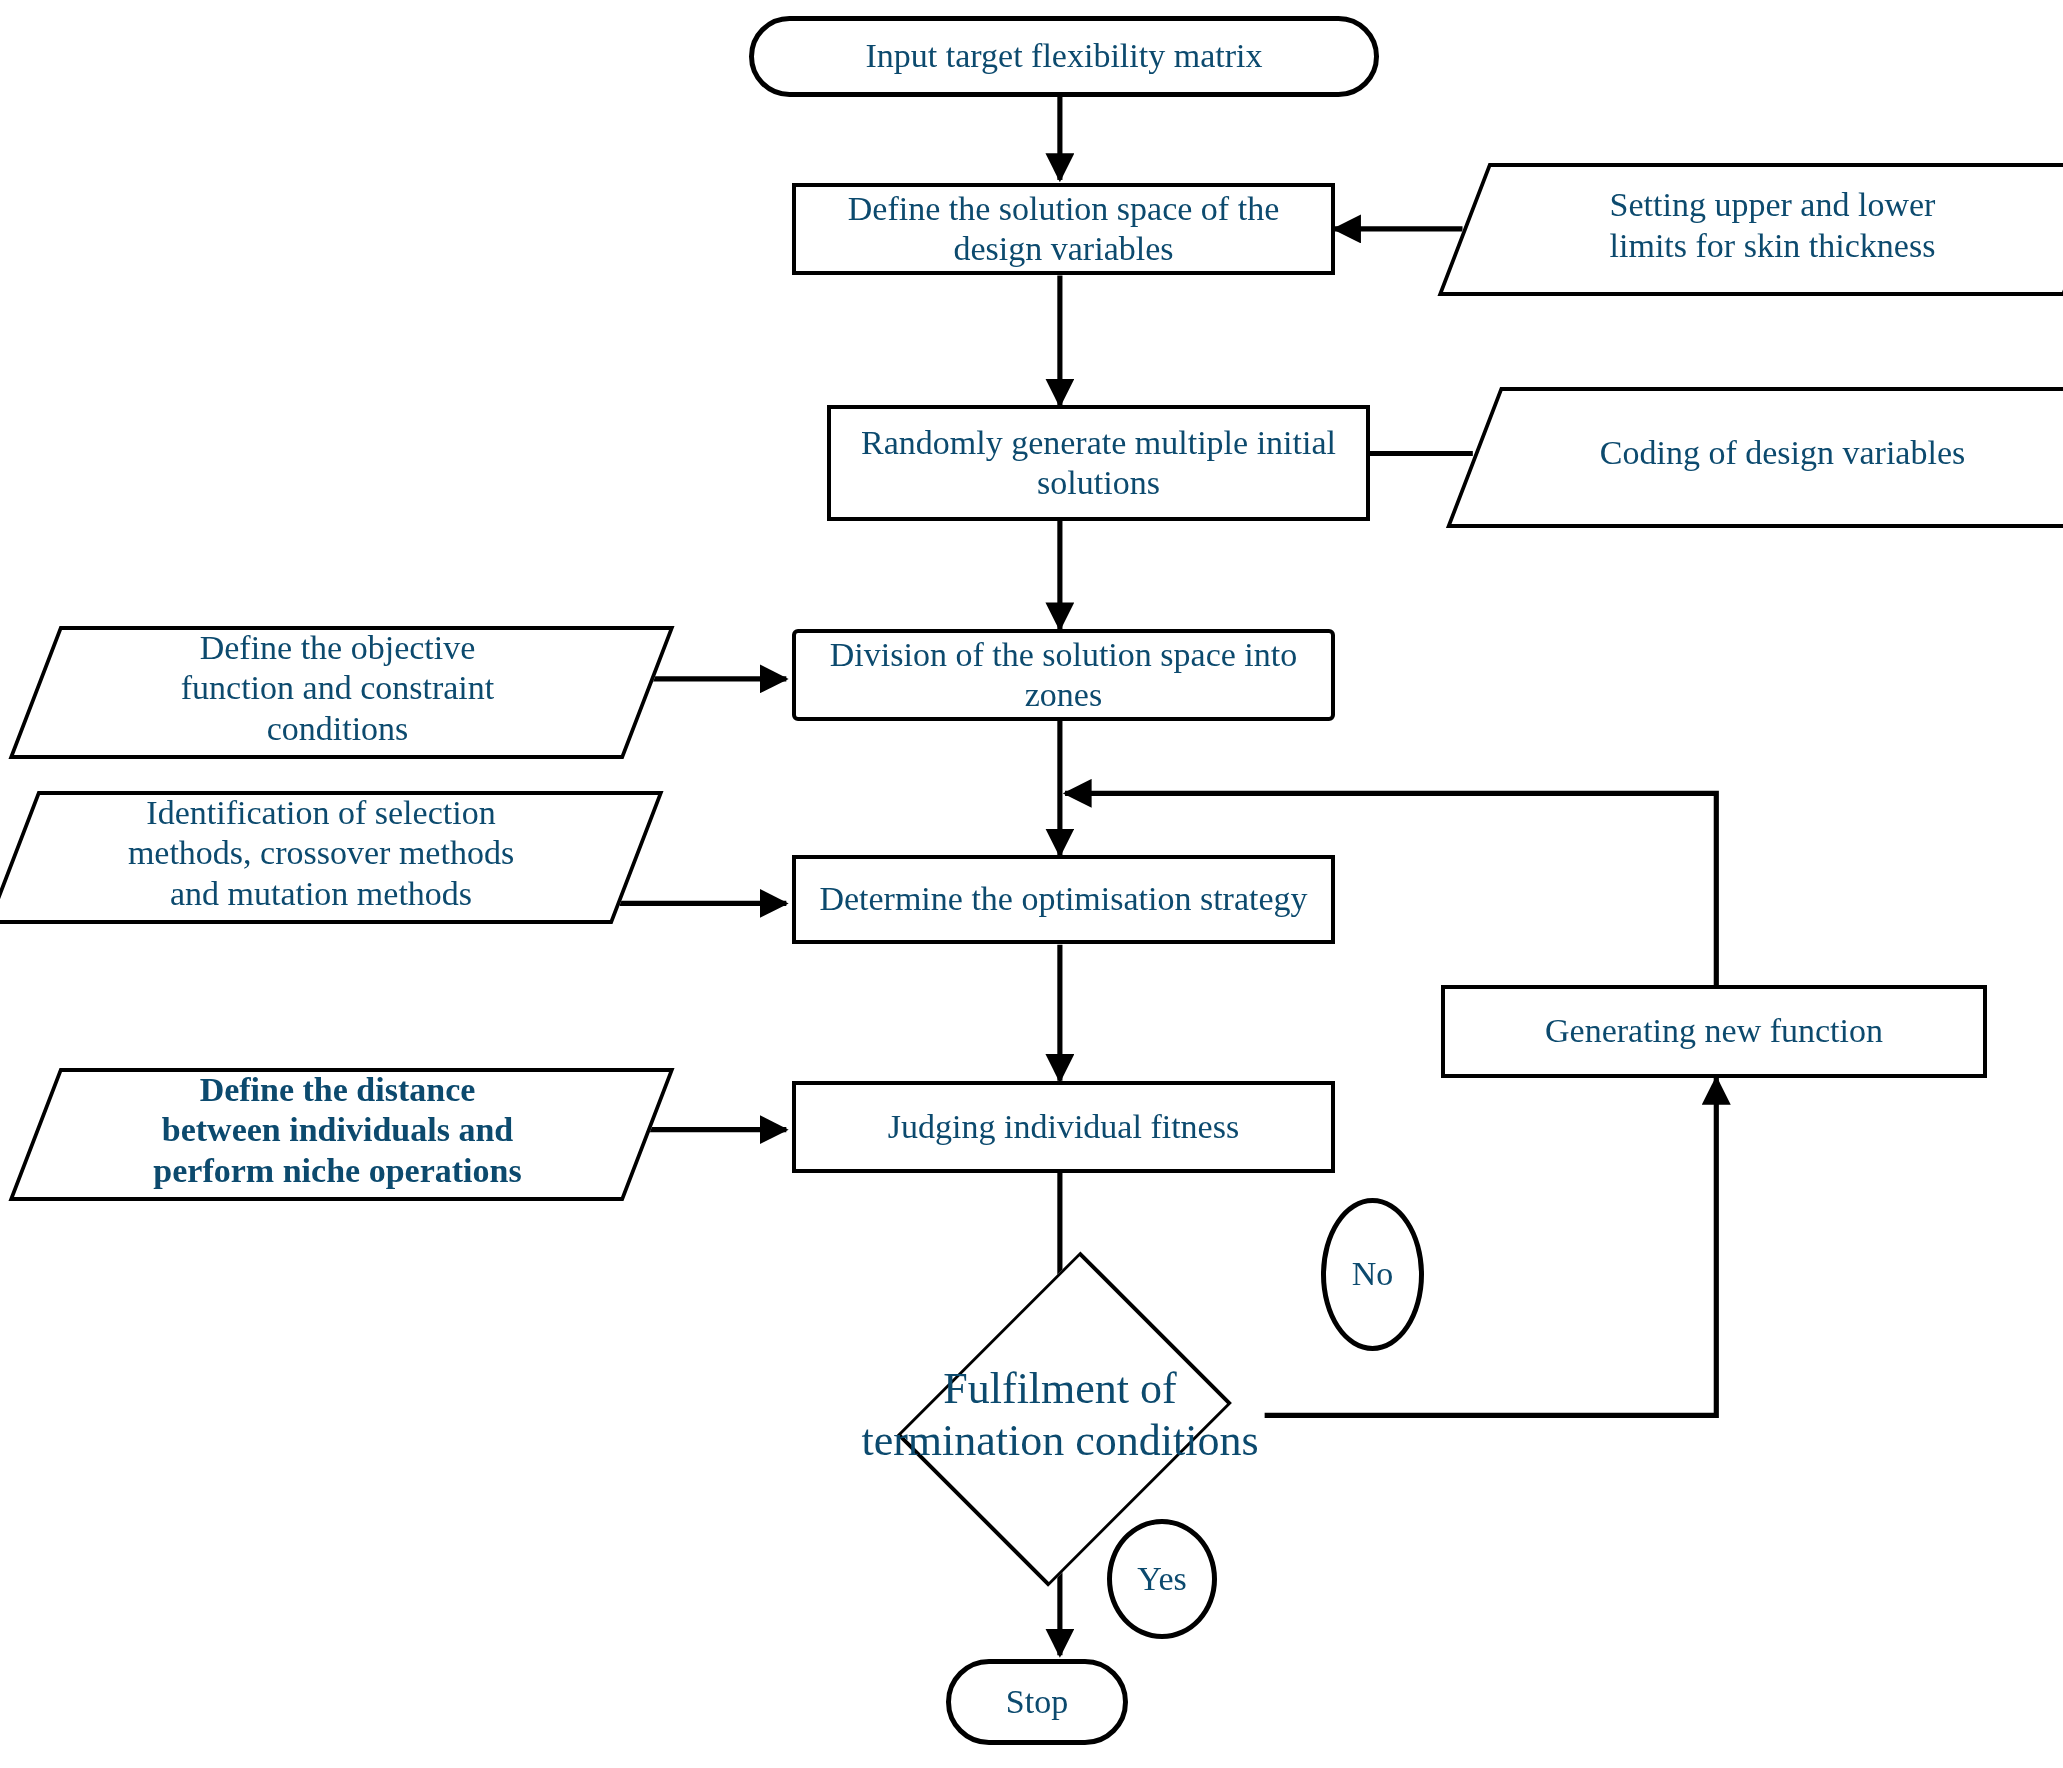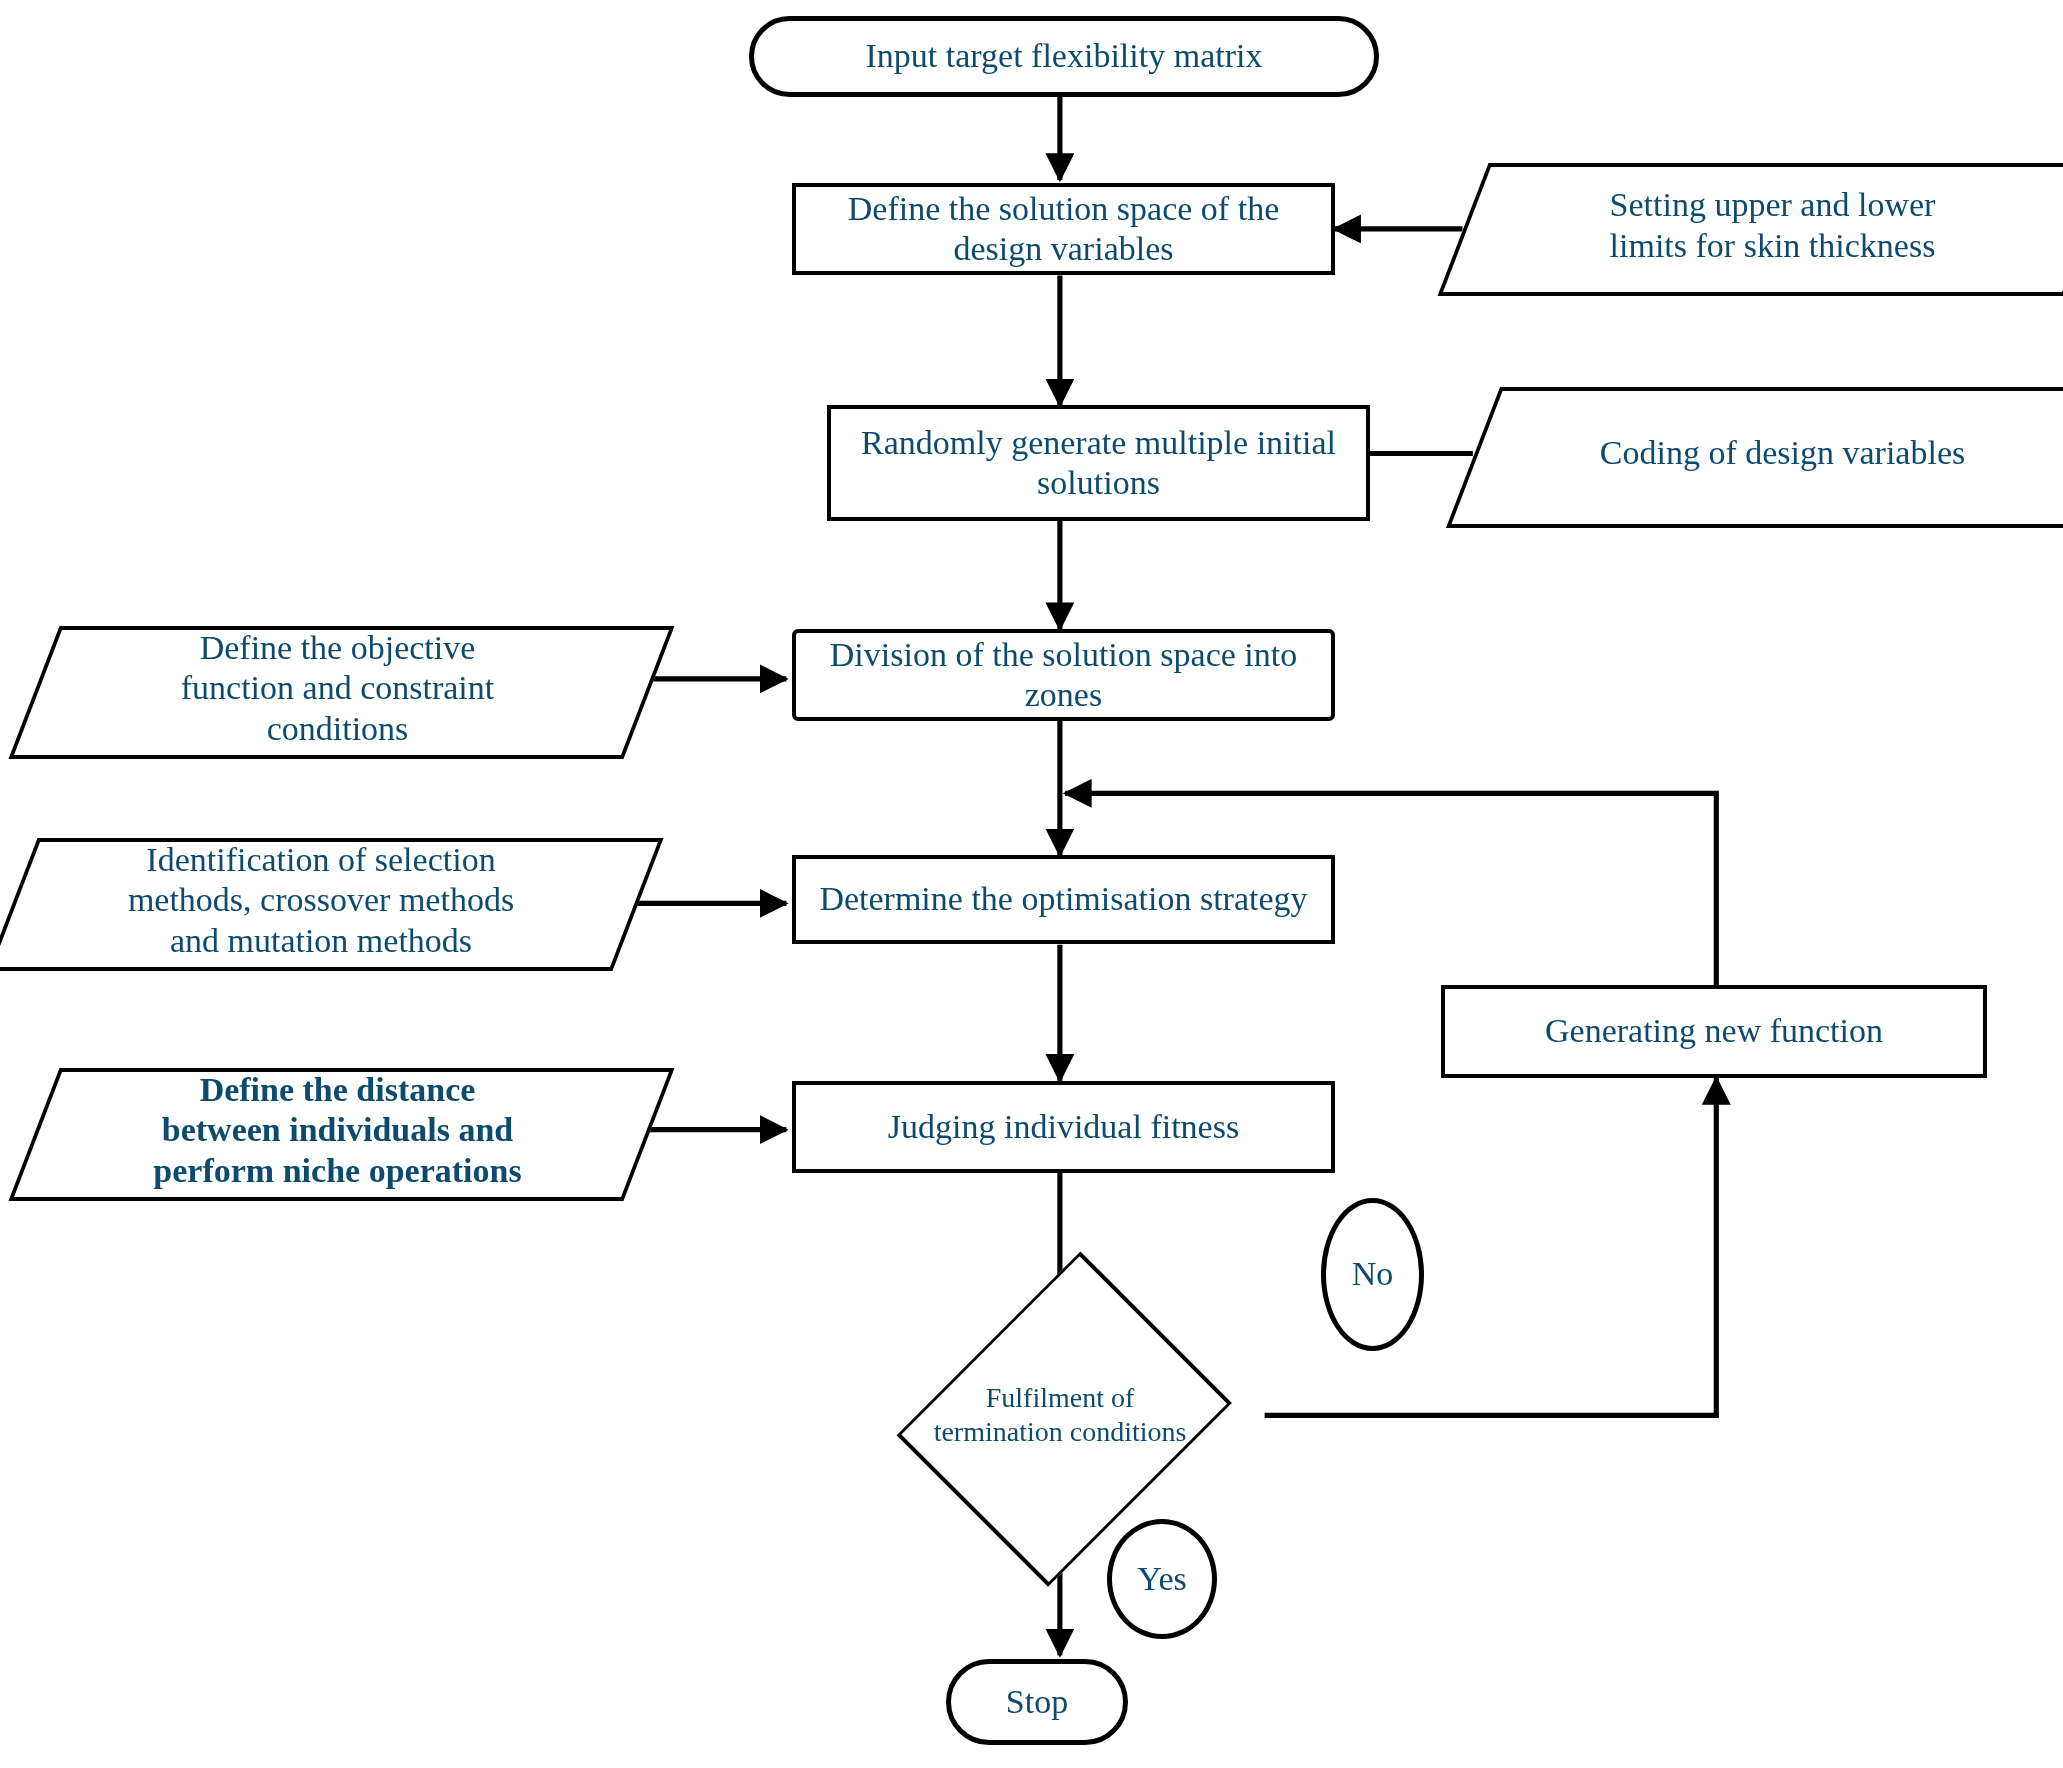--- a/index.html
+++ b/index.html
@@ -71,21 +71,21 @@
     z-index: 0;
   }
   .para .lbl {
     position: relative;
     z-index: 1;
   }
 
   
   .diamond {
     background: transparent;
-    font-size: 28px;
+    font-size: 44px;
   }
   .diamond .dbox {
     position: absolute;
     left: 14.6%;
     top: -18%;
     width: 70.8%;
     height: 136%;
     border: 4.3px solid #000000;
     background: #ffffff;
     transform: rotate(45deg) scale(0.707, 1.0);
@@ -178,21 +178,21 @@
     <span class="lbl">Define the objective
 function and constraint
 conditions</span>
   </div>
 
   <div class="node proc" style="left:792px; top:629px; width:543px; height:92px;border-radius:6px;">
     <span class="lbl">Division of the solution space into
 zones</span>
   </div>
 
-  <div class="node para" style="left:12px; top:838px; width:618px; height:125px;">
+  <div class="node para" style="left:12px; top:791px; width:618px; height:125px;">
     <span class="skewbox"></span>
     <span class="lbl">Identification of selection
 methods, crossover methods
 and mutation methods</span>
   </div>
 
   <div class="node proc" style="left:792px; top:855px; width:543px; height:89px;">
     <span class="lbl">Determine the optimisation strategy</span>
   </div>
 

